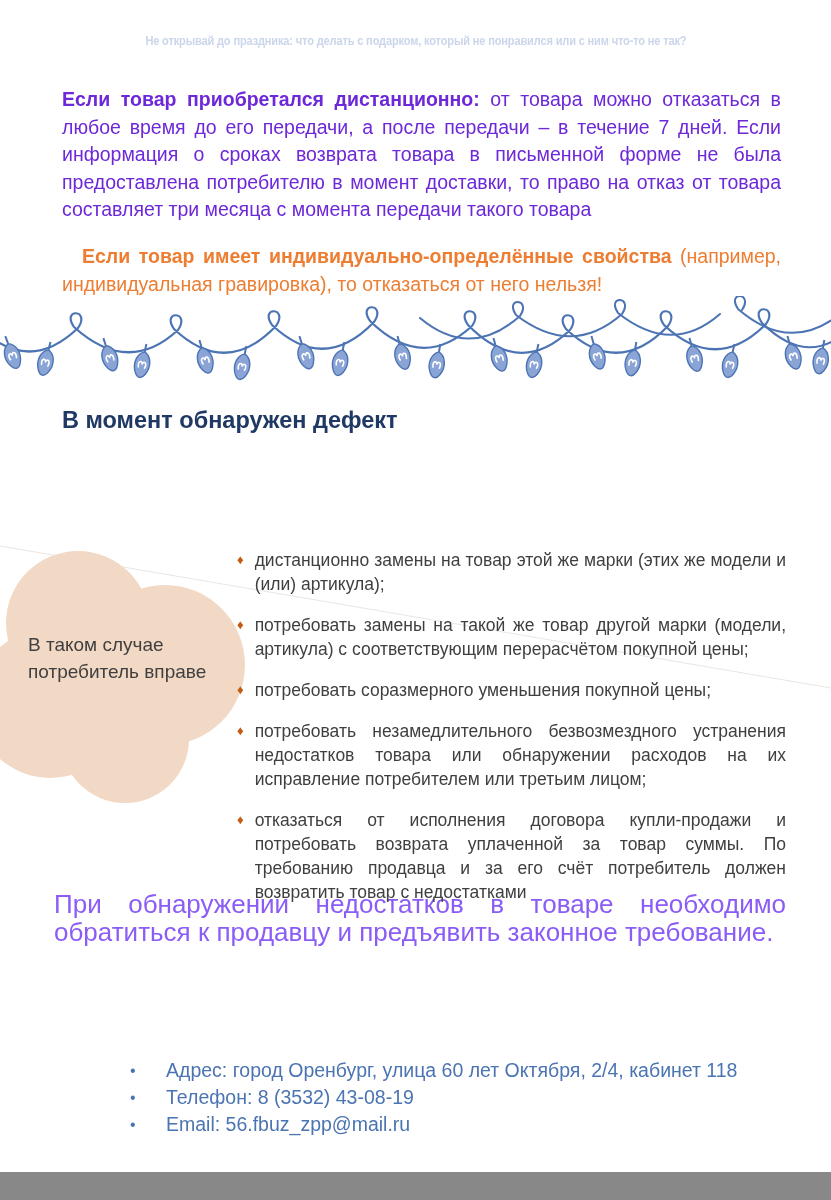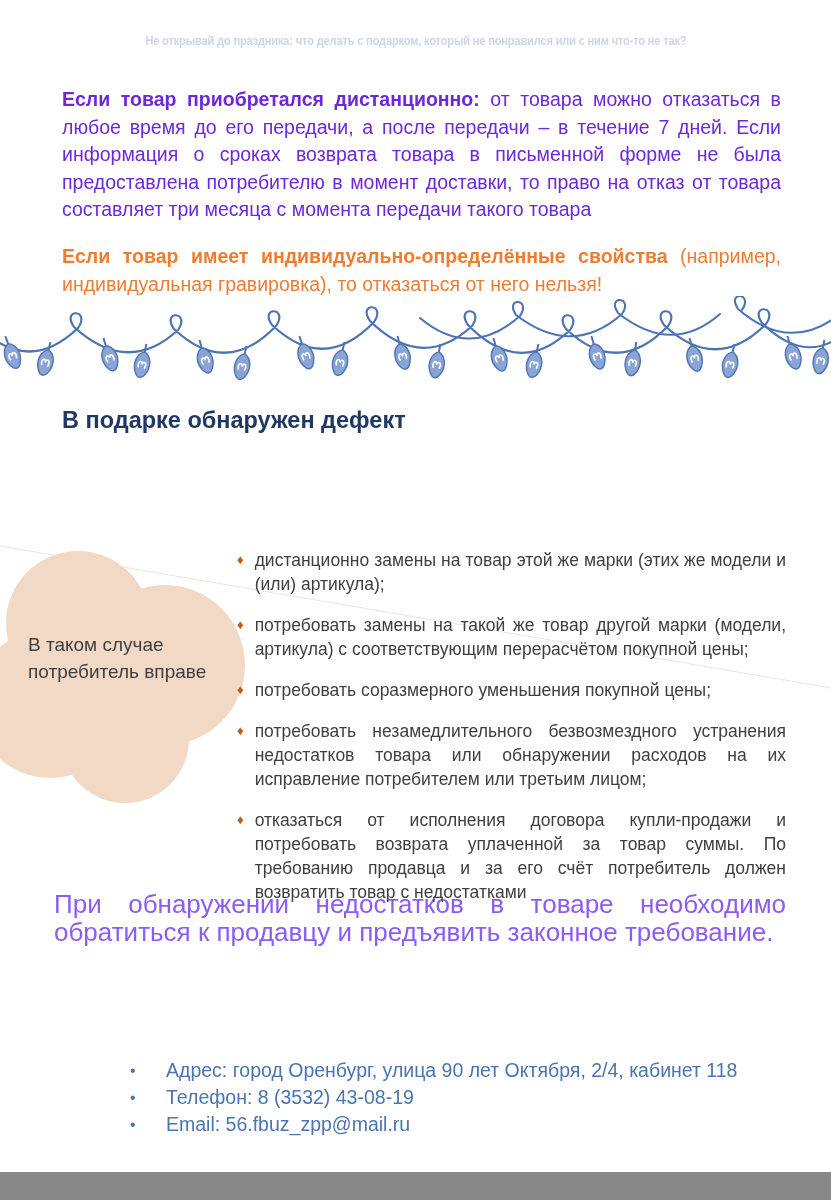--- a/index.html
+++ b/index.html
@@ -28,21 +28,21 @@
     top:86px; left:62px; width:719px;
     font-size:19.5px; line-height:27.5px;
     color:#6d28d9;
   }
   .p-distance .lead { font-weight:700; }
   .p-individual {
     top:243px; left:62px; width:719px;
     font-size:19.5px; line-height:27.5px;
     color:#ed7d31;
   }
-  .p-individual .lead { font-weight:700; }
+  .p-individual .lead { font-weight:700;margin-left:20px; }
 
   .garland { position:absolute; top:296px; left:0; width:831px; height:102px; z-index:0; }
 
   .section-title {
     position:absolute; top:407px; left:62px;
     font-size:23.5px; font-weight:700;
     color:#1f3864;
   }
   .p-intro {
     top:456px; left:62px; width:719px;
@@ -162,21 +162,21 @@
     <use href="#blb" transform="translate(494,44) rotate(-16)"></use>
     <use href="#blb" transform="translate(538,50) rotate(12)"></use>
     <use href="#blb" transform="translate(592,42) rotate(-16)"></use>
     <use href="#blb" transform="translate(636,48) rotate(10)"></use>
     <use href="#blb" transform="translate(690,44) rotate(-14)"></use>
     <use href="#blb" transform="translate(734,50) rotate(12)"></use>
     <use href="#blb" transform="translate(788,42) rotate(-16)"></use>
     <use href="#blb" transform="translate(824,46) rotate(10)"></use>
   </svg>
 
-  <div class="section-title">В подарке обнаружен дефект</div>
+  <div class="section-title">В момент обнаружен дефект</div>
 
 
   <svg class="faint-line" viewBox="0 0 831 170" xmlns="http://www.w3.org/2000/svg">
     <line x1="0" y1="8" x2="831" y2="150" stroke="#d9d0c7" stroke-width="1" opacity="0.55"></line>
   </svg>
 
   <svg class="cloud-svg" viewBox="0 0 250 266" xmlns="http://www.w3.org/2000/svg">
     <g fill="#f2d9c6">
       <circle cx="78" cy="80" r="72"></circle>
       <circle cx="165" cy="122" r="80"></circle>
@@ -208,21 +208,21 @@
       <span class="r-text">отказаться от исполнения договора купли-продажи и потребовать возврата уплаченной за товар суммы. По требованию продавца и за его счёт потребитель должен возвратить товар с недостатками</span>
     </li>
   </ul>
 
   <div class="para p-outro">При обнаружении недостатков в товаре необходимо обратиться к продавцу и предъявить законное требование.</div>
 
 
   <ul class="contacts-list">
     <li>
       <span class="bullet">•</span>
-      <span class="c-text">Адрес: город Оренбург, улица 90 лет Октября, 2/4, кабинет 118</span>
+      <span class="c-text">Адрес: город Оренбург, улица 60 лет Октября, 2/4, кабинет 118</span>
     </li>
     <li>
       <span class="bullet">•</span>
       <span class="c-text">Телефон: 8 (3532) 43-08-19</span>
     </li>
     <li>
       <span class="bullet">•</span>
       <span class="c-text">Email: 56.fbuz_zpp@mail.ru</span>
     </li>
   </ul>

